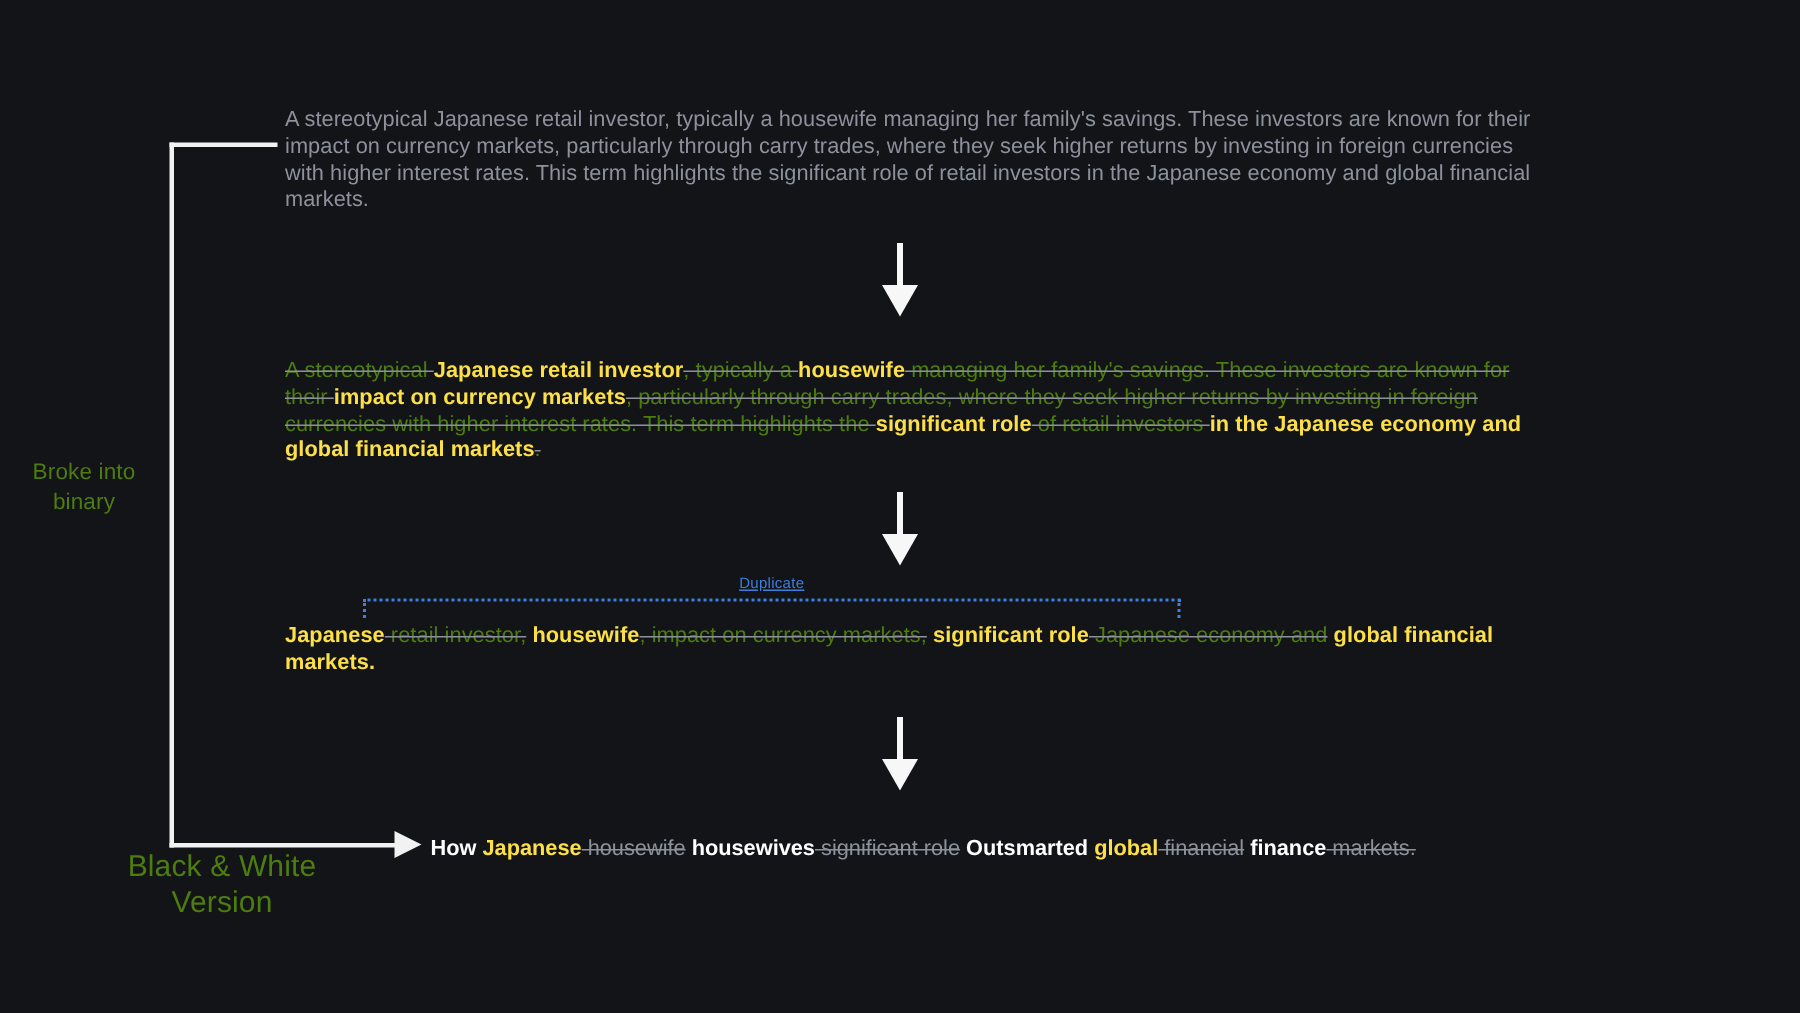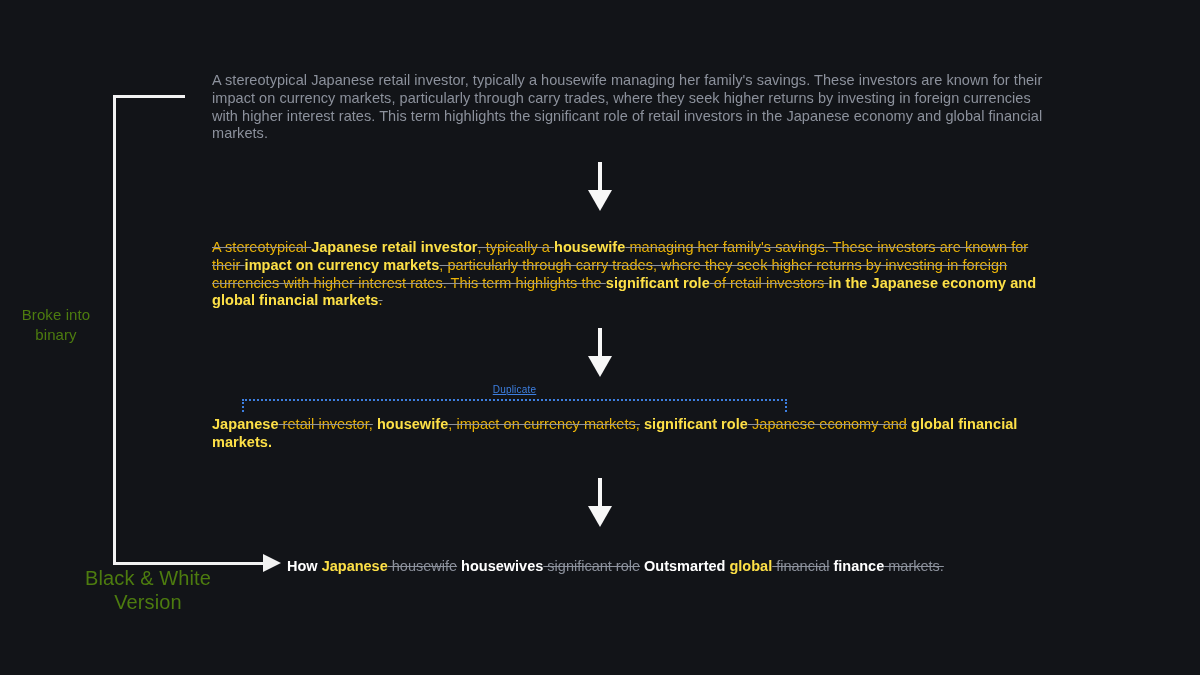--- a/index.html
+++ b/index.html
@@ -73,41 +73,41 @@
     border-right: 12px solid transparent;
     border-top: 21px solid #f7f7f7;
   }
   .arrow-1 { left: 588px; top: 162px; }
   .arrow-2 { left: 588px; top: 328px; }
   .arrow-3 { left: 588px; top: 478px; }
 
   
   .para {
     position: absolute;
-    left: 212px;
+    left: 190px;
     width: 840px;
     font-size: 14.5px;
     line-height: 17.8px;
     letter-spacing: .05px;
   }
   .block-1 { top: 72px; }
   .block-2 { top: 239px; }
   .block-3 { top: 416px; }
 
   .final-line {
     position: absolute;
     left: 287px; top: 557px;
     width: 800px;
     font-size: 14.5px;
     line-height: 18px;
   }
 
   
   .t-plain   { color: #8c919c; }
-  .t-struck  { color: #eab308; text-decoration: line-through;
+  .t-struck  { color: #4d7c0f; text-decoration: line-through;
                text-decoration-color: #8c919c; text-decoration-thickness: 1px; }
   .t-orange  { color: #fde047; font-weight: bold; }
   .t-white   { color: #ffffff; font-weight: bold; text-align: center; }
   .t-wstruck { color: #8c919c; text-decoration: line-through;
                text-decoration-color: #8c919c; text-decoration-thickness: 1px; }
 
   
   .dup-wrap { position: absolute; left: 242px; top: 384px; width: 545px; }
   .dup-label {
     position: absolute;

